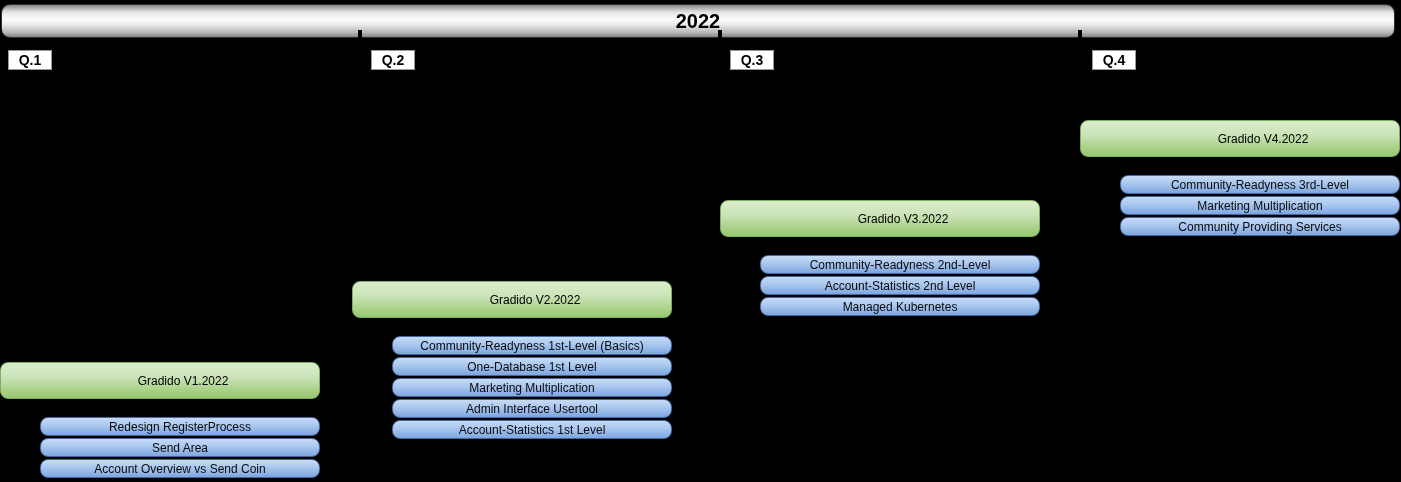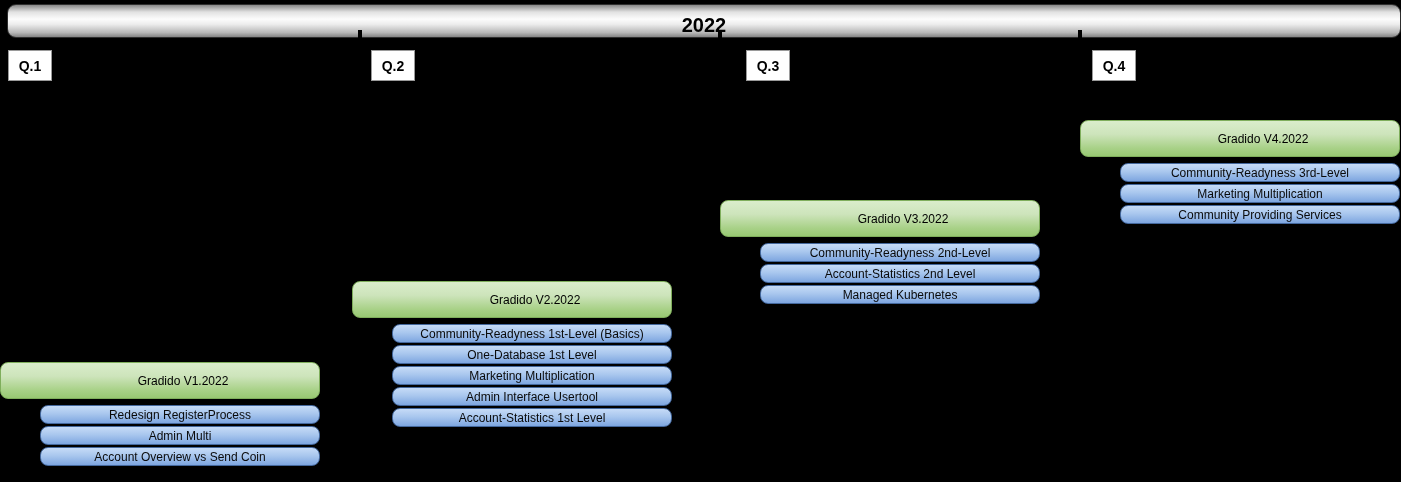--- a/index.html
+++ b/index.html
@@ -2,44 +2,44 @@
 <html><head>
 <meta charset="utf-8">
 <style>
   html, body { margin: 0; padding: 0; background: #000; }
   .canvas {
     position: relative; width: 1401px; height: 482px;
     background: #000; overflow: hidden;
     font-family: "Liberation Sans", sans-serif;
   }
   .year-bar {
-    position: absolute; left: 7px; top: 4px; width: 1394px; height: 34px;
+    position: absolute; left: 1px; top: 4px; width: 1394px; height: 34px;
     box-sizing: border-box; border: 1px solid #2e2e2e; border-radius: 9px;
     background: linear-gradient(180deg, #878787 0%, #e2e2e2 22%, #fcfcfc 44%,
                 #ededed 60%, #b8b8b8 86%, #848484 100%);
-    display: flex; align-items: flex-end; justify-content: center;
+    display: flex; align-items: center; justify-content: center;
     font-size: 20px; font-weight: bold; color: #000;
   }
   .tick { position: absolute; top: 30px; width: 4px; height: 8px; background: #000; }
   .tick.t1 { left: 358px; } .tick.t2 { left: 718px; } .tick.t3 { left: 1078px; }
   .q-label {
-    position: absolute; top: 50px; height: 31px; min-width: 44px;
+    position: absolute; top: 50px; height: 20px; min-width: 44px;
     box-sizing: border-box; background: #fff; border: 1px solid #9a9a9a;
     display: flex; align-items: center; justify-content: center;
     padding: 0 4px; font-size: 14px; font-weight: bold; color: #000;
   }
   #qlabel-1 { left: 8px; } #qlabel-2 { left: 371px; }
-  #qlabel-3 { left: 746px; } #qlabel-4 { left: 1092px; }
+  #qlabel-3 { left: 730px; } #qlabel-4 { left: 1092px; }
   .group { position: absolute; width: 320px; }
   #group-1 { left: 0px;    top: 362px; }
   #group-2 { left: 352px;  top: 281px; text-align: right; }
   #group-3 { left: 720px;  top: 200px; }
   #group-4 { left: 1080px; top: 120px; }
   .release {
-    height: 37px; margin-bottom: 6px; box-sizing: border-box;
+    height: 37px; margin-bottom: 18px; box-sizing: border-box;
     border: 1px solid #7fae5c; border-radius: 8px;
     background: linear-gradient(180deg, #daedcb 0%, #cde4bb 38%, #a8d187 78%, #98c873 100%);
     display: flex; align-items: center; justify-content: center;
     font-size: 12px; color: #000; padding-left: 46px;
   }
   .feature {
     height: 19px; margin-left: 40px; margin-bottom: 2px; box-sizing: border-box;
     border: 1px solid #44689d; border-radius: 8px;
     background: linear-gradient(180deg, #c6dbf7 0%, #a9c7ee 45%, #7ea6e0 100%);
     display: flex; align-items: center; justify-content: center;
@@ -59,21 +59,21 @@
   <div class="tick t3"></div>
 
   <div class="q-label" id="qlabel-1">Q.1</div>
   <div class="q-label" id="qlabel-2">Q.2</div>
   <div class="q-label" id="qlabel-3">Q.3</div>
   <div class="q-label" id="qlabel-4">Q.4</div>
 
   <div class="group" id="group-1">
     <div class="release">Gradido V1.2022</div>
     <div class="feature">Redesign RegisterProcess</div>
-    <div class="feature">Admin Multi</div>
+    <div class="feature">Send Area</div>
     <div class="feature">Account Overview vs Send Coin</div>
   </div>
 
   <div class="group" id="group-2">
     <div class="release">Gradido V2.2022</div>
     <div class="feature">Community-Readyness 1st-Level (Basics)</div>
     <div class="feature">One-Database 1st Level</div>
     <div class="feature">Marketing Multiplication</div>
     <div class="feature">Admin Interface Usertool</div>
     <div class="feature">Account-Statistics 1st Level</div>

